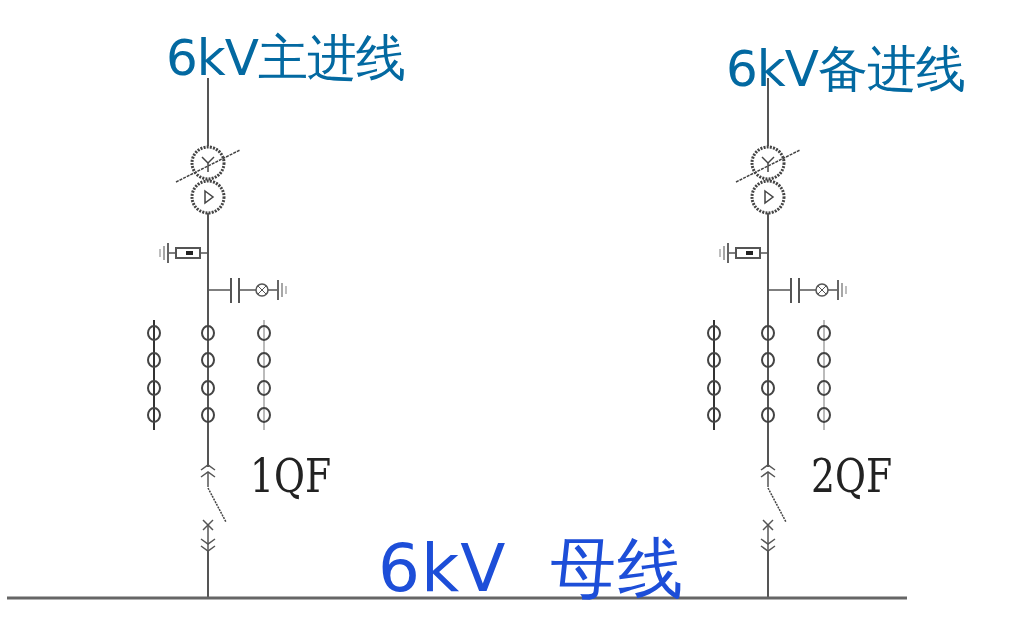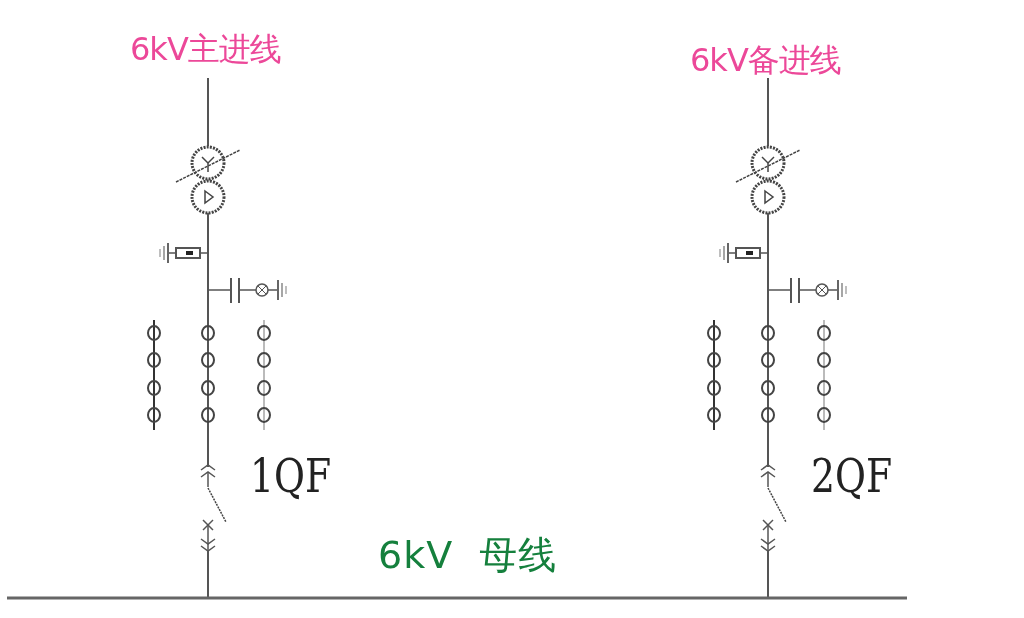--- a/index.html
+++ b/index.html
@@ -1,20 +1,20 @@
 <!DOCTYPE html>
 <html><head>
   <meta charset="utf-8">
   <style>
     html, body { margin: 0; padding: 0; background: #ffffff; }
     body { width: 1024px; height: 618px; position: relative; overflow: hidden; font-family: "DejaVu Sans", sans-serif; }
     svg.diagram { position: absolute; left: 0; top: 0; }
-    .title { position: absolute; font-family: "DejaVu Sans", sans-serif; font-size: 32px; color: #ec4899; line-height: 1; white-space: nowrap; letter-spacing: -1px; }
+    .title { position: absolute; font-family: "DejaVu Sans", sans-serif; font-size: 50px; color: #0369a1; line-height: 1; white-space: nowrap; letter-spacing: -1px; margin-left: 36px; }
     .bkr { position: absolute; font-family: "DejaVu Serif", "Liberation Serif", serif; font-size: 46px; color: #222222; line-height: 1; white-space: nowrap; transform: scaleX(0.82); transform-origin: left top; }
-    .bus-label { position: absolute; font-family: "DejaVu Sans", sans-serif; font-size: 38px; color: #15803d; line-height: 1; white-space: nowrap; letter-spacing: 1px; }
+    .bus-label { position: absolute; font-family: "DejaVu Sans", sans-serif; font-size: 66px; color: #1d4ed8; line-height: 1; white-space: nowrap; letter-spacing: 1px; }
   </style>
 </head>
 <body>
 
 <svg class="diagram" width="1024" height="618" viewBox="0 0 1024 618" xmlns="http://www.w3.org/2000/svg">
   <defs>
 
     <g id="feeder">
 
       <line x1="0" y1="78" x2="0" y2="146" stroke="#555" stroke-width="2"></line>

